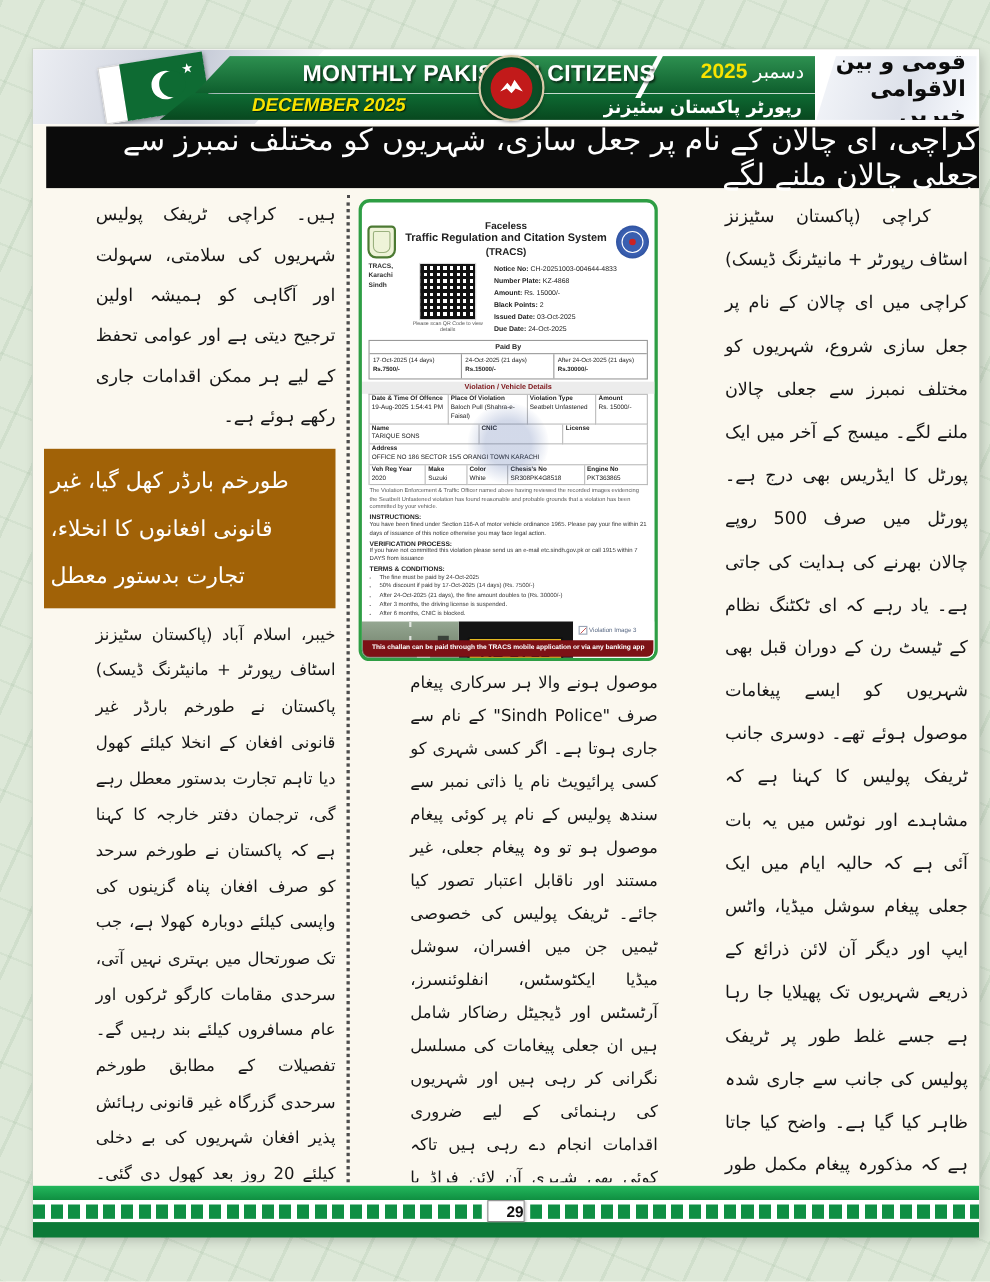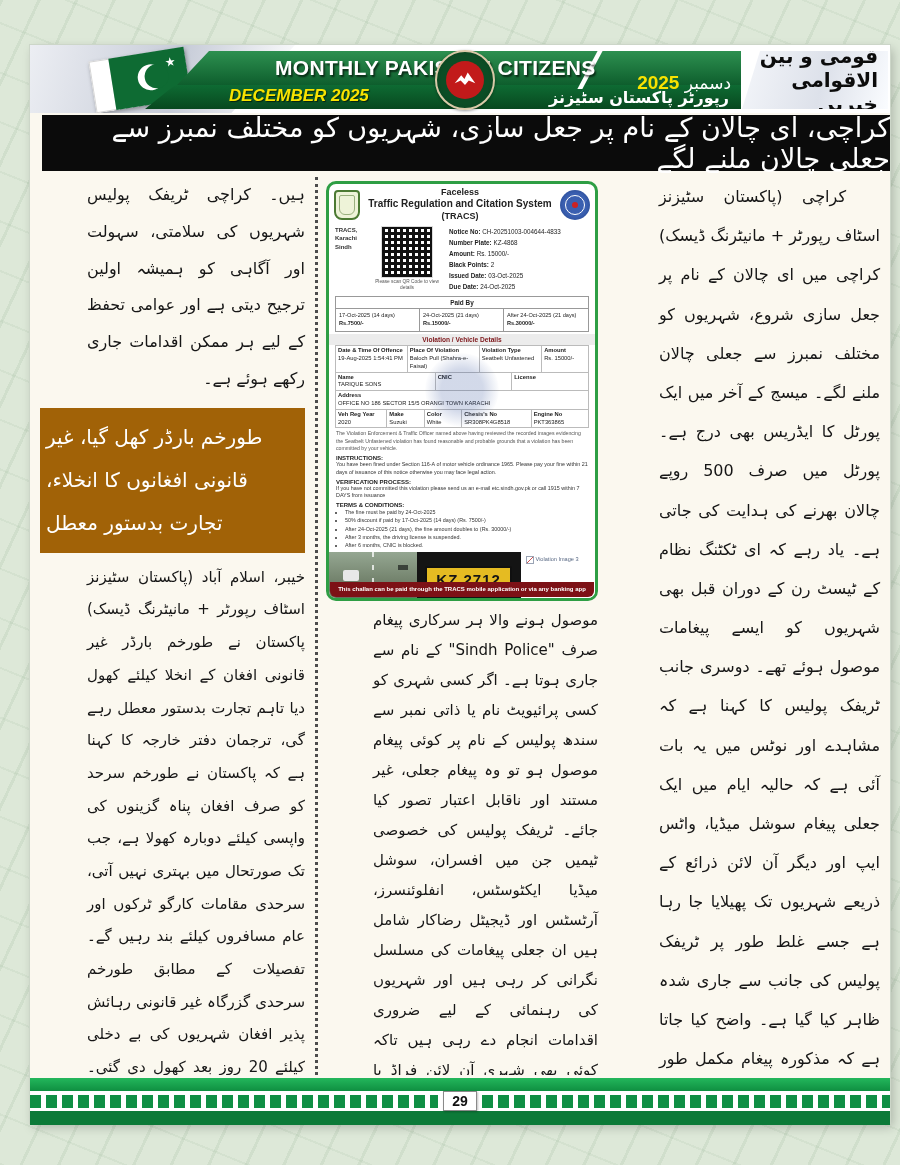--- a/index.html
+++ b/index.html
@@ -42,21 +42,21 @@
   }
   .banner-bottom {
     position:absolute; left:-18px; bottom:0; right:0; height:24px;
     background:linear-gradient(180deg,#0e6b33,#08481f);
     clip-path:polygon(30px 0,100% 0,100% 100%,0 100%);
   }
   .title-en {
     position:absolute; left:112px; top:5px; color:#fff; font-weight:800; font-size:21px;
     letter-spacing:.3px; text-shadow:1.5px 1.5px 2px rgba(0,0,0,.65); white-space:nowrap;
   }
-  .date-ur { position:absolute; right:10px; top:21px; direction:rtl; color:#fff; font-size:17px; white-space:nowrap;
+  .date-ur { position:absolute; right:10px; top:4px; direction:rtl; color:#fff; font-size:17px; white-space:nowrap;
     font-family:"DejaVu Sans", sans-serif; }
   .date-ur .yr { color:#f8e300; font-weight:800; font-size:19px; font-family:"Liberation Sans",sans-serif; }
   .date-en {
     position:absolute; left:66px; bottom:3px; color:#f8e300; font-weight:800; font-size:17px;
     text-shadow:1px 1px 1px rgba(0,0,0,.6); white-space:nowrap;font-style:italic;
   }
   .title-ur { position:absolute; right:12px; bottom:2px; direction:rtl; color:#fff; font-weight:bold;
     font-size:16px; font-family:"DejaVu Sans", sans-serif; white-space:nowrap; }
   .slash { position:absolute; right:148px; top:-2px; width:5px; height:40px; background:#fff; transform:skewX(-28deg); }
   .logo {
@@ -102,21 +102,21 @@
     font-size:20px; line-height:2.15; padding:8px 6px; margin:10px 0 8px 0;
     font-family:"DejaVu Sans", sans-serif;
   }
   .col-left .ur-a2 { font-size:15px; line-height:2.18; }
   
   .tracs {
     direction:ltr; text-align:left; width:100%; height:420px; margin:4px 0 2px 0;
     border:3px solid #2e9e44; border-radius:10px; background:#fff; color:#222;
     font-family:"Liberation Sans", sans-serif; overflow:hidden; position:relative;
   }
-  .t-head { display:flex; align-items:center; padding:3px 5px 1px 5px; }
+  .t-head { display:flex; align-items:flex-end; padding:16px 5px 1px 5px; }
   .crest { width:26px; height:30px; background:#eef3d8; border:2px solid #4c7a33; border-radius:4px 4px 8px 8px; position:relative; }
   .crest::before { content:""; position:absolute; inset:3px; border:1px solid #9ab07e; border-radius:2px 2px 6px 6px; }
   .t-title { flex:1; text-align:center; line-height:1.25; }
   .t-t1 { font-size:9px;  font-weight:bold; }
   .t-t2 { font-size:10px; font-weight:bold; }
   .t-t3 { font-size:9px;  font-weight:bold; }
   .badge { width:30px; height:30px; border-radius:50%; background:radial-gradient(circle,#3a5fb0 55%,#1d3d85 100%); position:relative; }
   .badge::before { content:""; position:absolute; inset:5px; border-radius:50%; border:1.5px solid #fff; }
   .badge::after  { content:""; position:absolute; left:12px; top:12px; width:6px; height:6px; border-radius:50%; background:#c22; }
   .t-info { display:flex; padding:3px 6px 1px 6px; }
@@ -168,21 +168,21 @@
     font-weight:800; font-size:15px; color:#151515; letter-spacing:1px; white-space:nowrap; }
   .vi3 { flex:1; background:#fff; padding:4px 3px 0 5px; font-size:5.6px; color:#5a6a85; }
   .vi3-icon { display:inline-block; width:8px; height:8px; border:1px solid #9aa4b5; vertical-align:middle; margin-right:2px;
     background:linear-gradient(135deg, transparent 48%, #c55 48%, #c55 56%, transparent 56%); }
   .t-bar { position:absolute; left:1px; right:1px; bottom:1px; height:15px; border-radius:0 0 6px 6px;
     background:#7d1116; color:#fff; font-size:6px; font-weight:bold; text-align:center; line-height:15px; }
   
   .footer-green { height:13px; margin-top:3px; background:linear-gradient(180deg,#23b75c,#0f8f41); }
   .dash-row { height:20px; background:#fff; display:flex; align-items:center; }
   .dashes { height:13px; flex:1; background:repeating-linear-gradient(90deg,#0f8f44 0 11px,#ffffff 11px 16px); }
-  .page-num { width:34px; text-align:center; font-weight:bold; font-size:14px; color:#111;
+  .page-num { width:34px; text-align:right; font-weight:bold; font-size:14px; color:#111;
     border:1px solid #8a8a8a; background:#fff; height:20px; line-height:19px; margin:0 5px; box-shadow:1px 1px 2px rgba(0,0,0,.25); }
   .footer-dark { height:14px; background:#0c7a38; }
 </style>
 </head>
 <body>
 
 <div class="page">
 
   <div class="masthead">
     <div class="mast-left-bg"></div>

